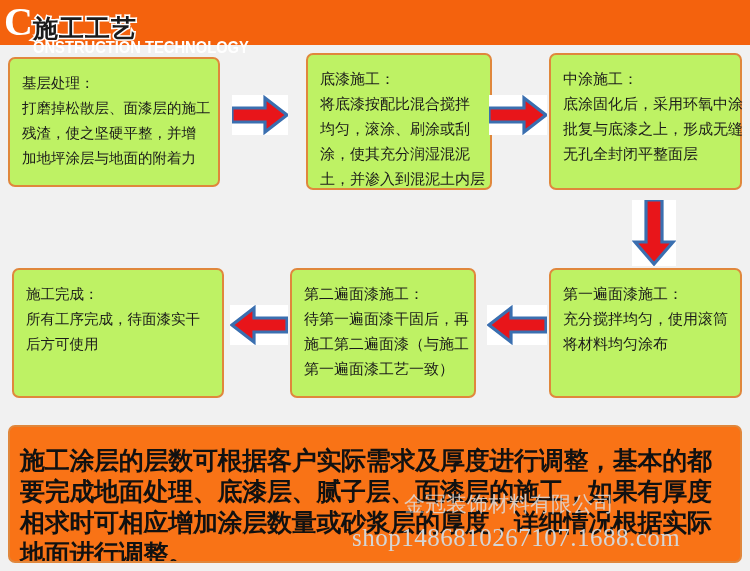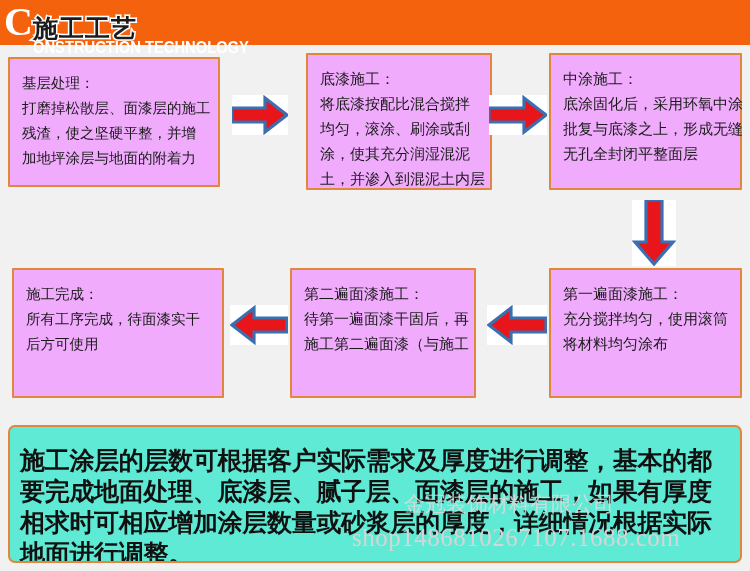--- a/index.html
+++ b/index.html
@@ -40,23 +40,23 @@
     font-family:"Liberation Sans Narrow","Liberation Sans",sans-serif;
     font-size:16px;line-height:17px;font-weight:700;
     color:#ffffff;letter-spacing:0px;
     transform:scaleX(0.92);transform-origin:left center;
     margin-top:-2px;
   }
 
   
   .box{
     position:absolute;
-    background:#f0abfc;
+    background:#bef264;
     border:2px solid #e0873c;
-    border-radius:1px;
+    border-radius:7px;
     box-sizing:border-box;
     padding:12px 12px 8px 12px;
   }
   .box .line{
     color:#1a1a1a;
     font-size:14.5px;
     line-height:25px;
     white-space:nowrap;
     font-family:"DejaVu Sans","Liberation Sans",sans-serif;
   }
@@ -78,21 +78,21 @@
 
   #arrow-right-1{left:232px;top:95px;}
   #arrow-right-2{left:489px;top:95px;}
   #arrow-down-1 {left:632px;top:200px;}
   #arrow-left-1 {left:487px;top:305px;}
   #arrow-left-2 {left:230px;top:305px;}
 
   
   .summary{
     position:absolute;left:8px;top:425px;width:734px;height:138px;
-    background:#5eead4;
+    background:#f97316;
     border:2px solid #e0873c;
     border-radius:7px;
     box-sizing:border-box;
     padding:18px 8px 6px 10px;
     overflow:hidden;
   }
   .summary .sline{
     color:#111111;
     font-size:25px;
     line-height:31px;
@@ -151,20 +151,21 @@
 <div class="box" id="box-4">
   <div class="line">第一遍面漆施工：</div>
   <div class="line">充分搅拌均匀，使用滚筒</div>
   <div class="line">将材料均匀涂布</div>
 </div>
 
 <div class="box" id="box-5">
   <div class="line">第二遍面漆施工：</div>
   <div class="line">待第一遍面漆干固后，再</div>
   <div class="line">施工第二遍面漆（与施工</div>
+  <div class="line">第一遍面漆工艺一致）</div>
 </div>
 
 <div class="box" id="box-6">
   <div class="line">施工完成：</div>
   <div class="line">所有工序完成，待面漆实干</div>
   <div class="line">后方可使用</div>
 </div>
 
 <div class="arrow" id="arrow-right-1">
   <svg width="56" height="40" viewBox="0 0 56 40">

